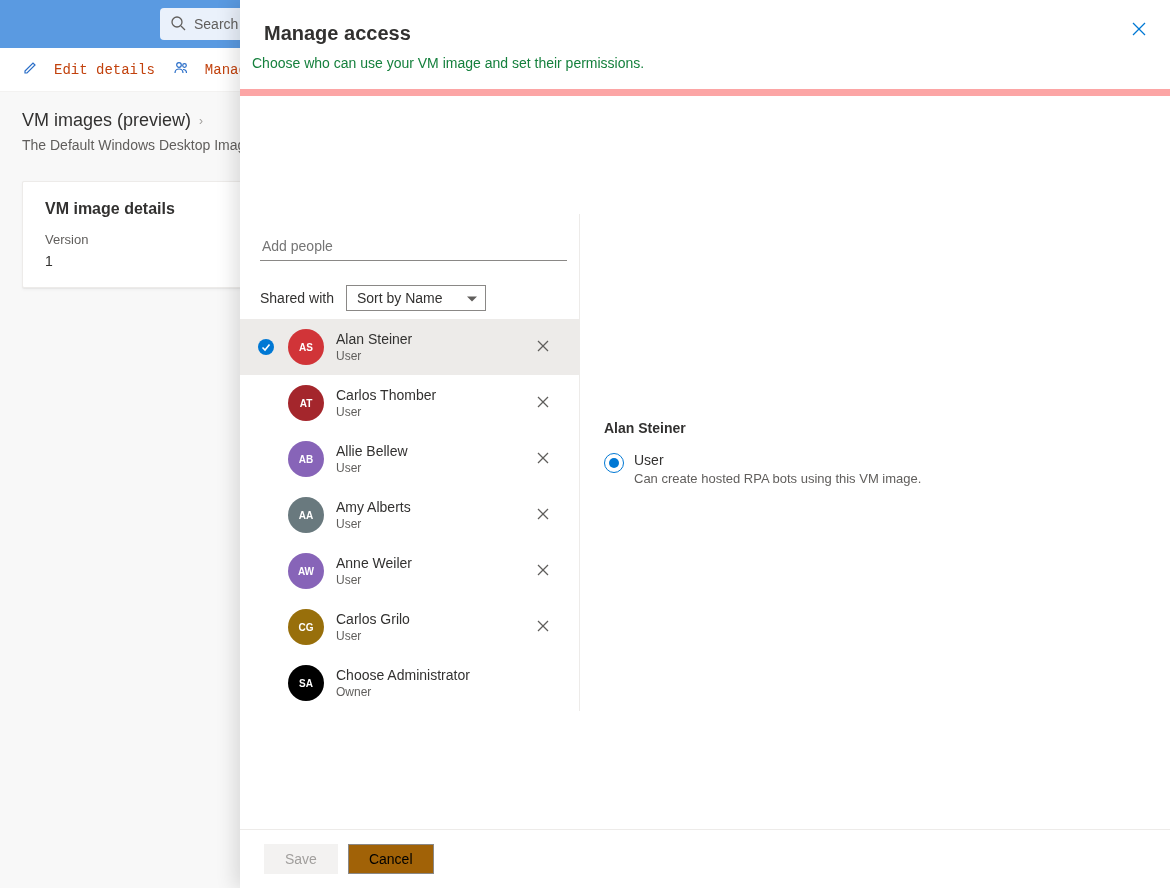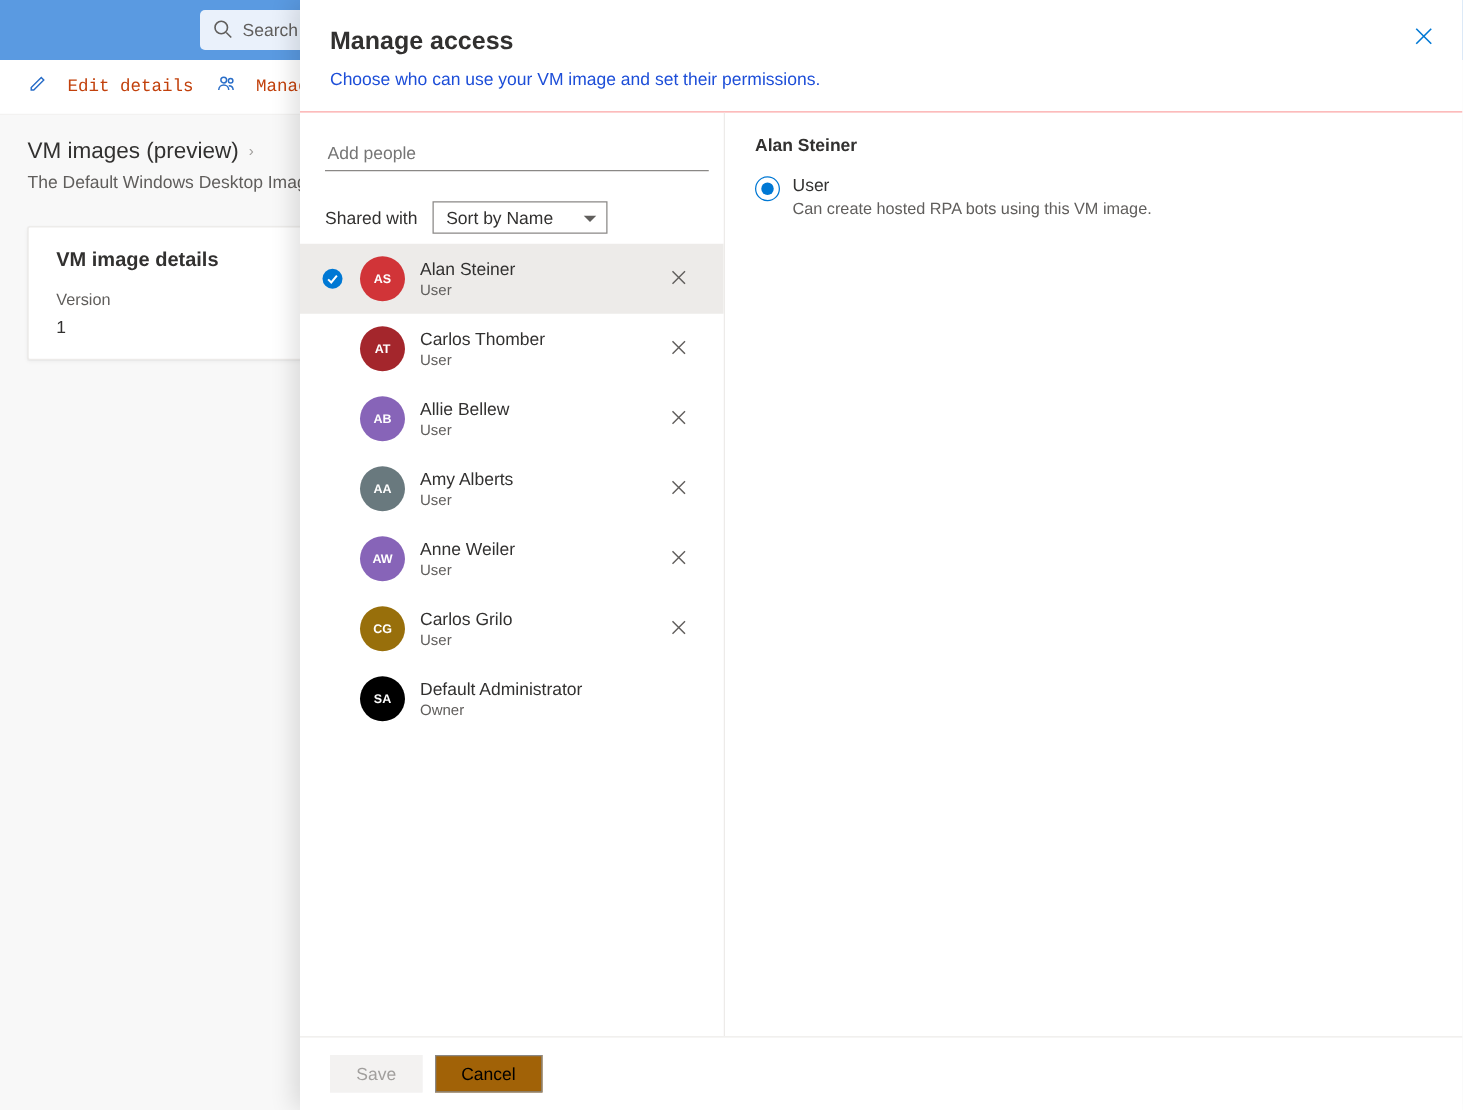--- a/index.html
+++ b/index.html
@@ -98,29 +98,30 @@
   }
   .panel-header {
     padding: 22px 24px 10px 24px;
     display: flex;
     justify-content: space-between;
     align-items: flex-start;
   }
   .panel-header h2 { font-size: 20px; font-weight: 600; }
   .close-btn svg { width: 14px; height: 14px; }
   .panel-desc {
-    padding: 0 24px 18px 24px;
-    color: #1d4ed8;
+    padding: 0 24px 18px 12px;
+    color: #15803d;
   }
 
   .panel-body {
     flex: 1;
     display: flex;
-    border-top: 1px solid #fca5a5;
+    border-top: 7px solid #fca5a5;
     overflow: hidden;
+    align-items: center;
   }
 
   .left-pane {
     width: 340px;
     border-right: 1px solid #edebe9;
     padding: 18px 12px 0 20px;
     overflow-y: auto;
   }
   .add-people-input {
     width: 100%;
@@ -413,21 +414,21 @@
               <span data-interactable="false"><svg viewBox="0 0 12 12" stroke="#605e5c" stroke-width="1.2">
                   <line x1="1" y1="1" x2="11" y2="11"></line>
                   <line x1="11" y1="1" x2="1" y2="11"></line>
                 </svg></span>
             </div>
           </div>
           <div class="person-item" data-interactable="true">
             <div class="check-slot" data-interactable="false"></div>
             <div class="avatar" data-interactable="false" style="background: #000000;">SA</div>
             <div class="person-info" data-interactable="false">
-              <div class="person-name" data-interactable="false">Default Administrator</div>
+              <div class="person-name" data-interactable="false">Choose Administrator</div>
               <div class="person-role" data-interactable="false">Owner</div>
             </div>
           </div>
         </div>
     </div>
 
     <div class="right-pane" data-interactable="false">
       <div class="detail-name" data-interactable="false">Alan Steiner</div>
       <div id="radio-list">
           <div class="radio-row" data-interactable="true">

